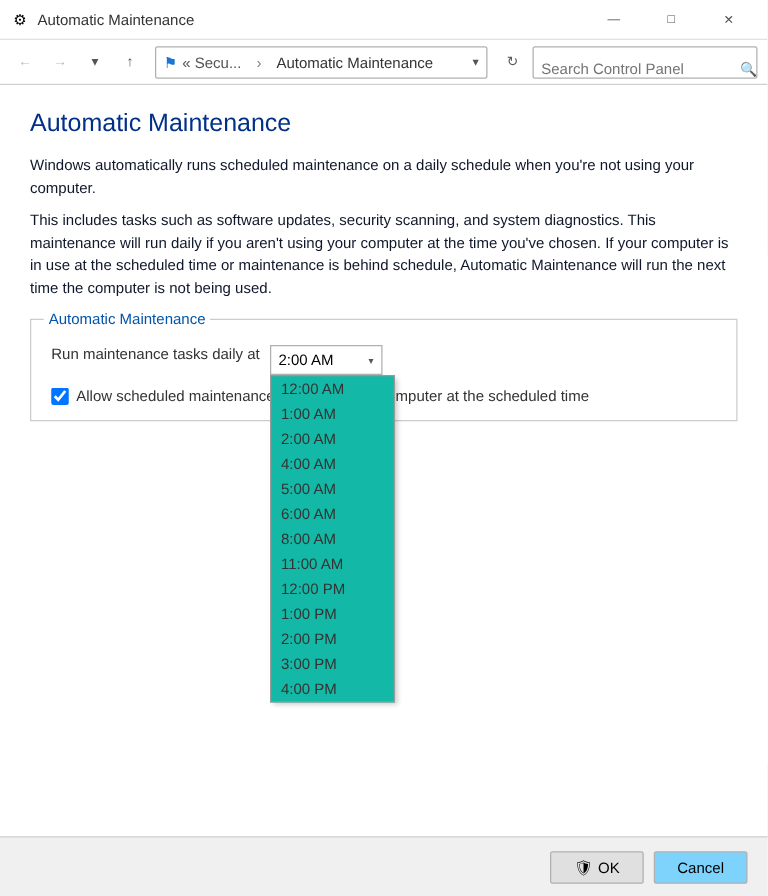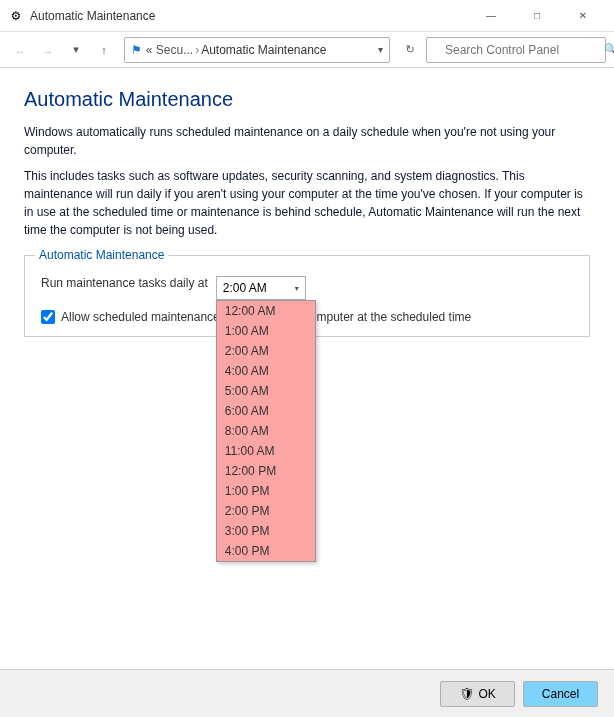--- a/index.html
+++ b/index.html
@@ -91,21 +91,21 @@
     }
     .address-bar-flag {
       color: #1976d2;
       font-size: 12px;
     }
     .address-breadcrumb {
       font-size: 12px;
       color: #555;
       display: flex;
       align-items: center;
-      gap: 2px;
+      gap: 12px;
     }
     .address-breadcrumb .sep { color: #888; }
     .address-breadcrumb .current { color: #333; font-weight: normal; }
     .address-dropdown {
       margin-left: auto;
       font-size: 10px;
       color: #555;
       cursor: pointer;
     }
     .refresh-btn {
@@ -119,22 +119,22 @@
       font-size: 11px;
       border: none;
       background: transparent;
     }
     .search-box {
       height: 26px;
       width: 180px;
       border: 1px solid #b0b0b0;
       background: #fff;
       display: flex;
-      align-items: center;
-      padding: 0 18px;
+      align-items: flex-end;
+      padding: 0 6px;
       border-radius: 2px;
       gap: 4px;
     }
     .search-box input {
       border: none;
       outline: none;
       font-size: 12px;
       color: #aaa;
       flex: 1;
       background: transparent;
@@ -208,21 +208,21 @@
       font-size: 12px;
       justify-content: space-between;
     }
     .dropdown-arrow { font-size: 8px; color: #555; }
 
     .dropdown-list {
       position: absolute;
       top: 24px;
       left: 0;
       width: 100px;
-      background: #fca5a5;
+      background: #14b8a6;
       border: 1px solid #999;
       box-shadow: 2px 2px 4px rgba(0,0,0,0.2);
       z-index: 100;
       max-height: 340px;
       overflow-y: auto;
     }
     .dropdown-item {
       padding: 3px 8px;
       font-size: 12px;
       color: #333;

